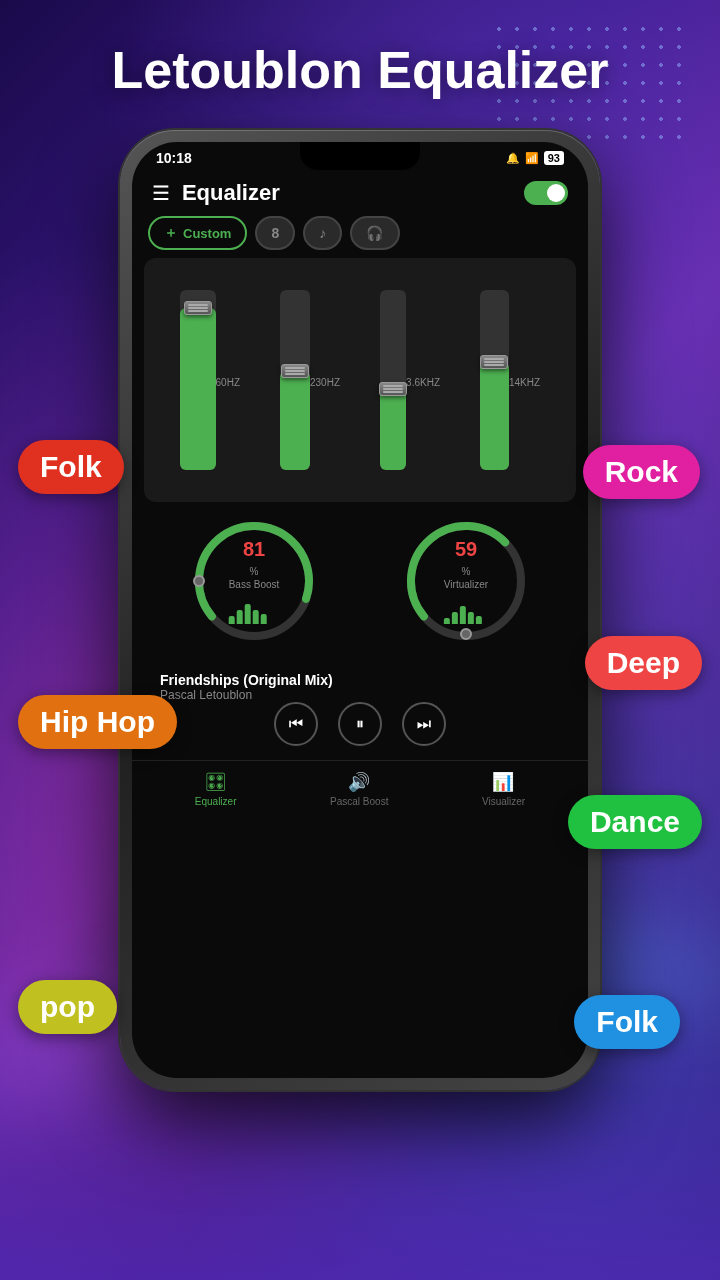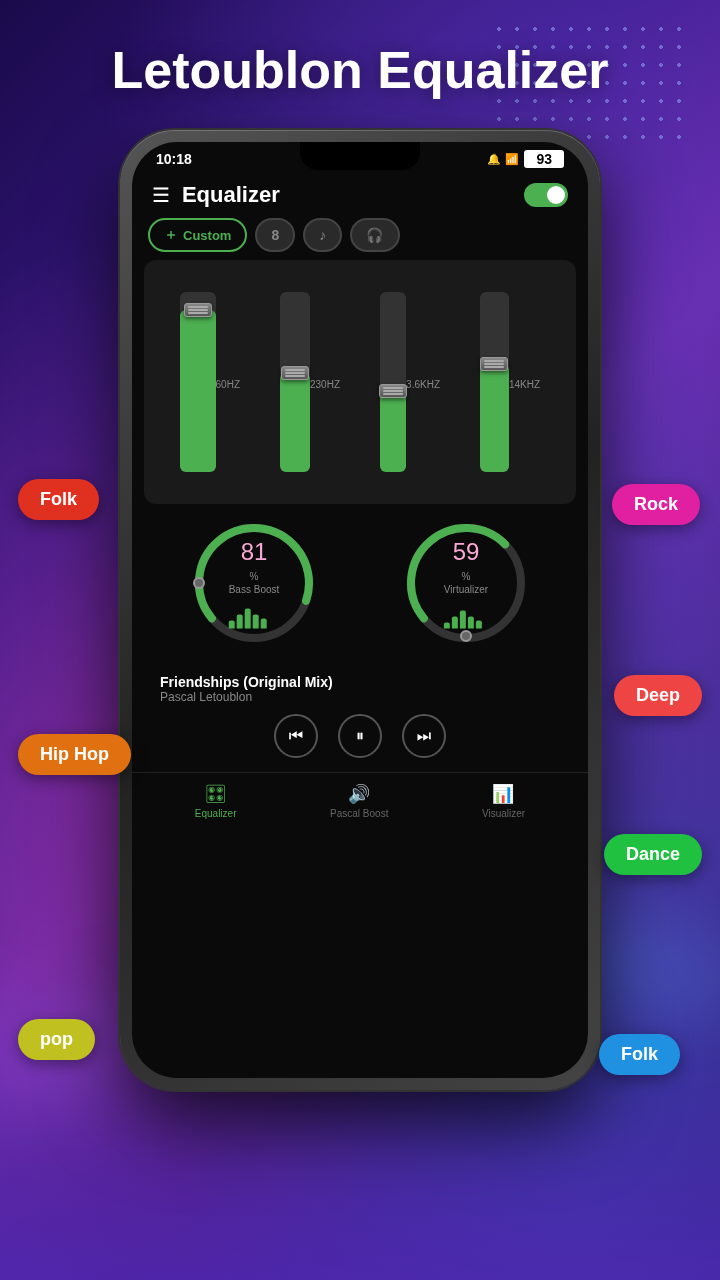--- a/index.html
+++ b/index.html
@@ -124,22 +124,22 @@
       display: flex;
       align-items: center;
       gap: 5px;
       font-size: 11px;
     }
 
     .battery-badge {
       background: white;
       color: black;
       border-radius: 3px;
-      padding: 1px 12px;
-      font-size: 14px;
+      padding: 1px 4px;
+      font-size: 11px;
       font-weight: 700;
     }
 
     
     .notch {
       position: absolute;
       top: 0;
       left: 50%;
       transform: translateX(-50%);
       width: 120px;
@@ -326,23 +326,23 @@
 
     .knob-center {
       position: absolute;
       top: 50%;
       left: 50%;
       transform: translate(-50%, -50%);
       text-align: center;
     }
 
     .knob-percent {
-      font-size: 24px;
-      font-weight: 400;
-      color: #f9a8d4;
+      font-size: 20px;
+      font-weight: 700;
+      color: #ef4444;
       display: block;
     }
 
     .knob-label {
       font-size: 10px;
       color: #888;
       display: block;
     }
 
     
@@ -359,21 +359,20 @@
       border-radius: 2px 2px 0 0;
     }
 
     
     .player-section {
       margin: 8px 12px 0;
       padding: 10px 16px;
     }
 
     .song-info {
-      margin-bottom: 10px;
     }
 
     .song-title {
       font-size: 14px;
       color: white;
       font-weight: 600;
     }
 
     .song-artist {
       font-size: 12px;
@@ -425,26 +424,25 @@
 
     .nav-icon {
       font-size: 18px;
     }
 
     
     .badge {
       position: absolute;
       z-index: 20;
       border-radius: 50px;
-      font-size: 18px;
+      font-size: 30px;
       font-weight: 800;
       padding: 10px 22px;
       color: white;
       box-shadow: 0 4px 15px rgba(0,0,0,0.4);
-      margin-top: 39px;
     }
 
     .badge-folk {
       background: #e03020;
       top: 440px;
       left: 18px;
     }
 
     .badge-rock {
       background: #e020a0;

